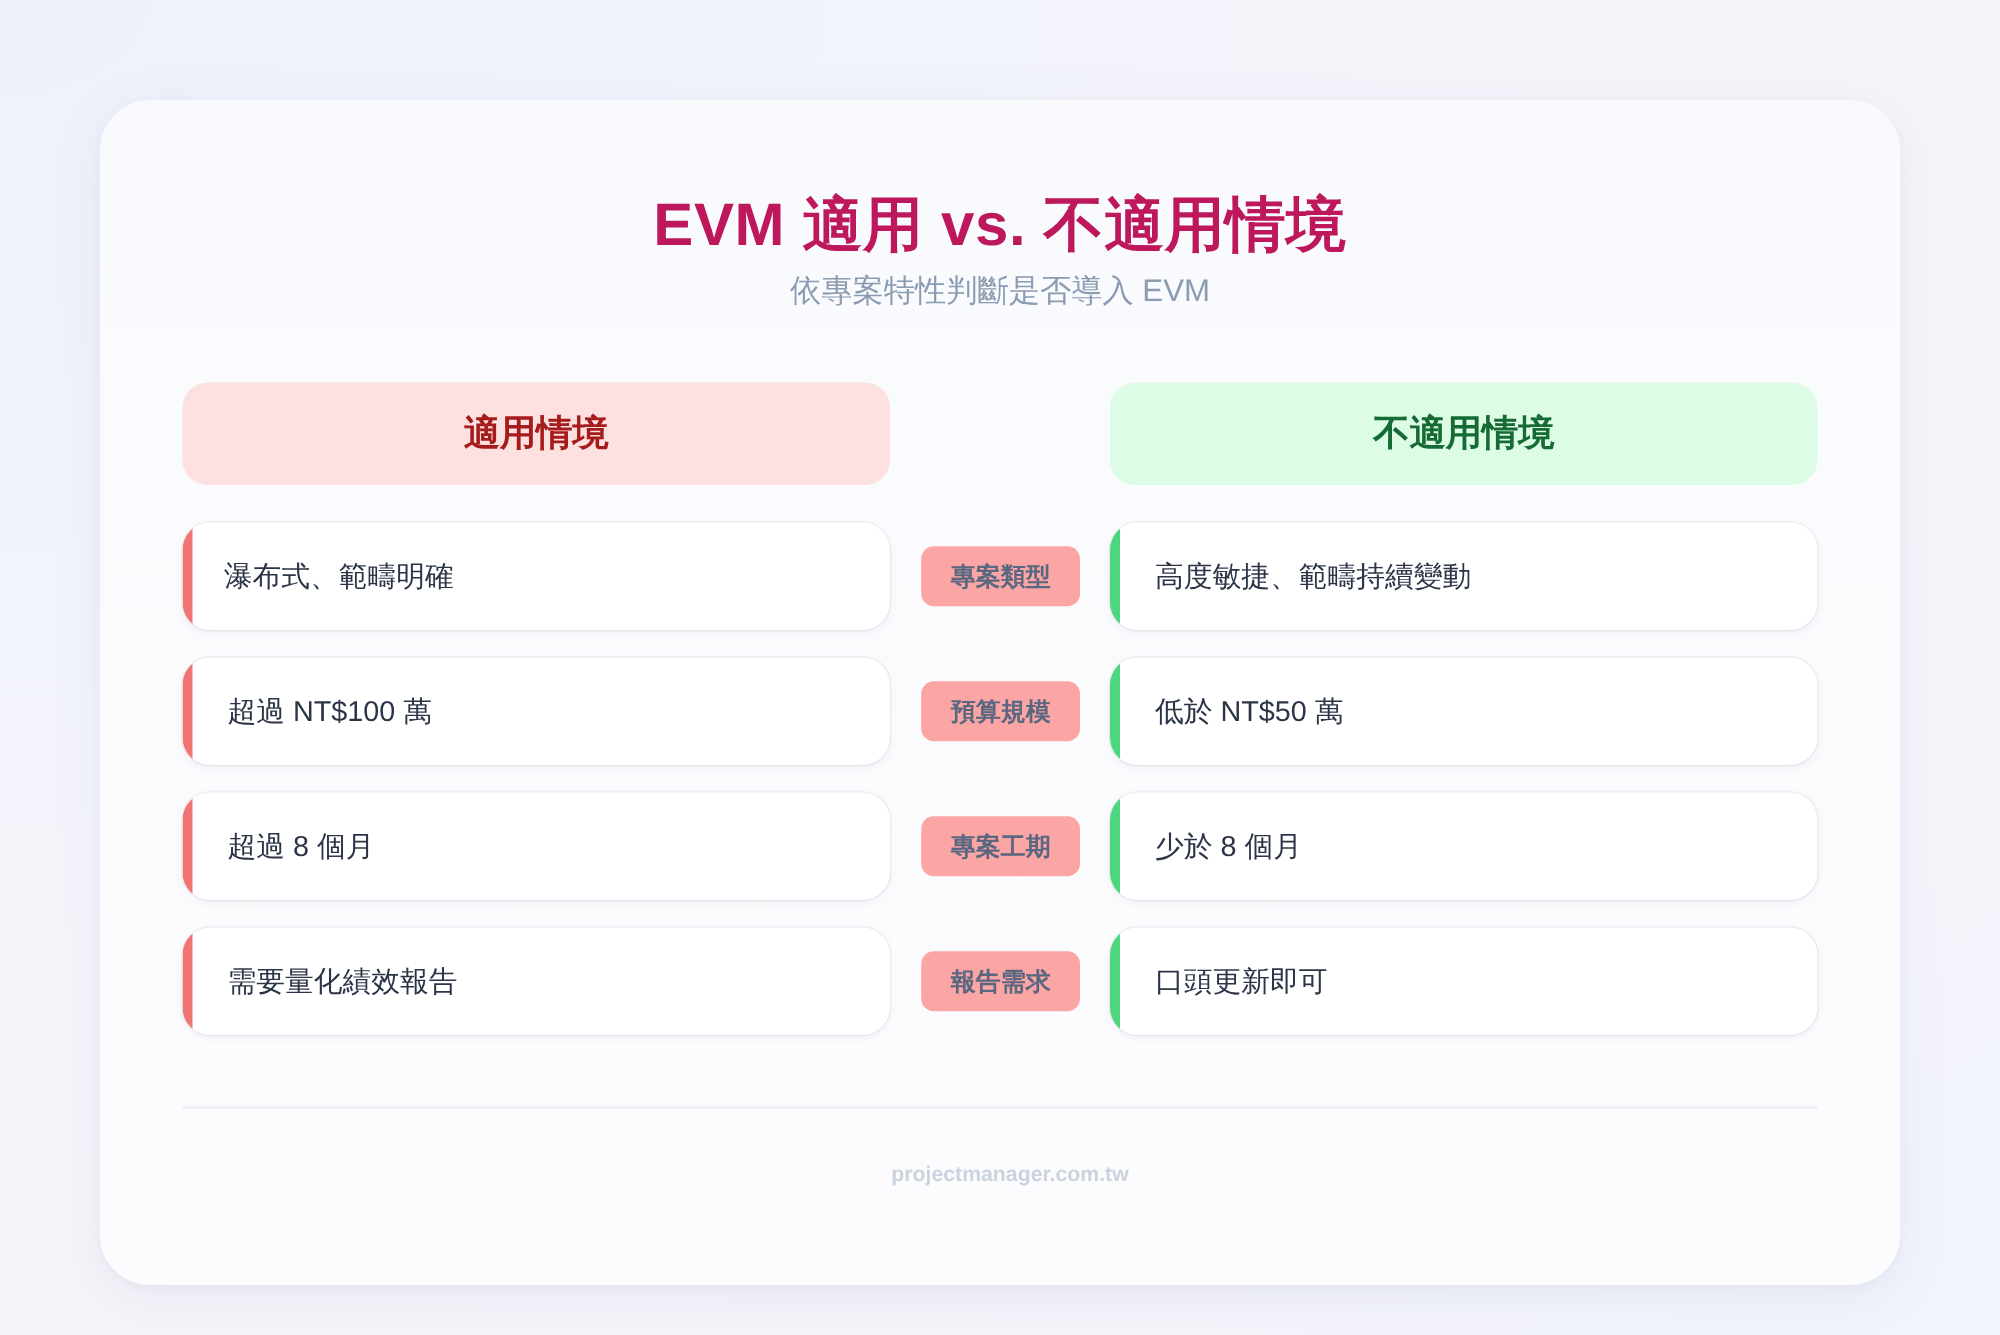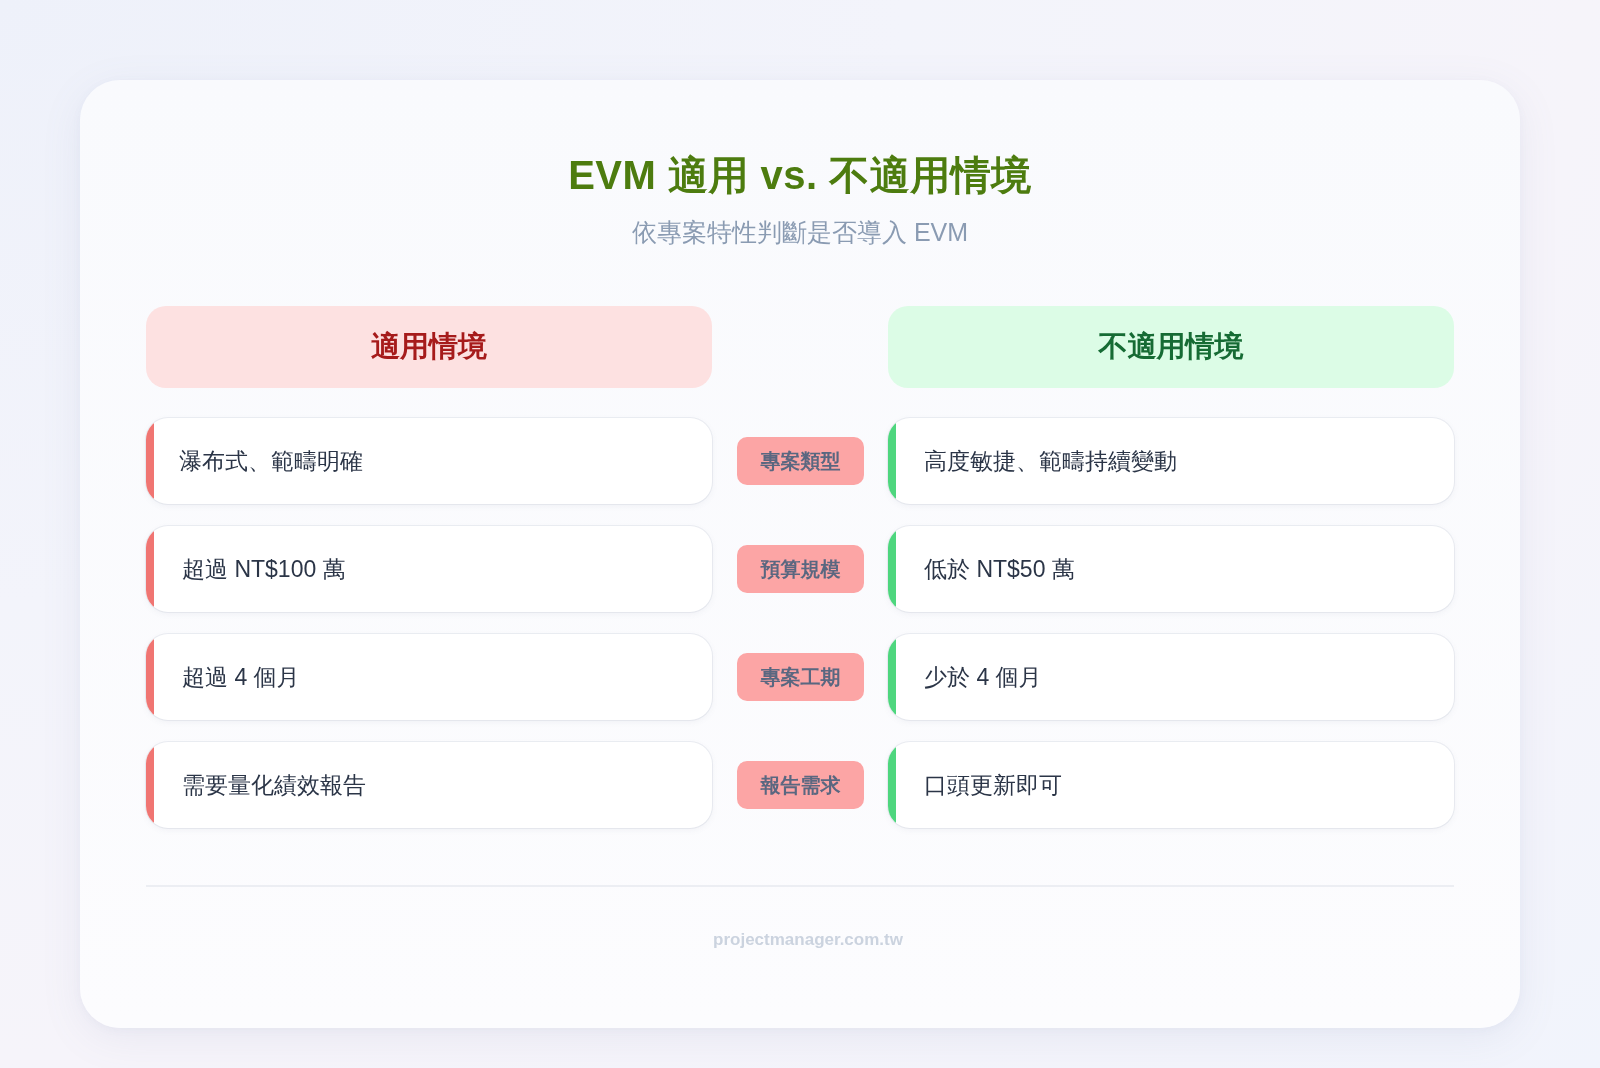--- a/index.html
+++ b/index.html
@@ -15,22 +15,22 @@
       position: absolute;
       left: 80px; top: 80px;
       width: 1440px; height: 948px;
       background: linear-gradient(180deg, #f9fafd 0%, #fcfcfe 100%);
       border-radius: 40px;
       box-shadow: 0 10px 40px rgba(120, 130, 170, 0.10), 0 2px 8px rgba(120,130,170,0.05);
     }
     .title {
       position: absolute; left: 0; right: 0; top: 148px;
       text-align: center;
-      font-size: 40px; font-weight: 700;
-      color: #4d7c0f;
+      font-size: 48px; font-weight: 700;
+      color: #be185d;
       letter-spacing: 0.5px;
     }
     .subtitle {
       position: absolute; left: 0; right: 0; top: 216px;
       text-align: center;
       font-size: 25px; font-weight: 400;
       color: #8a9bb2;
     }
     .col-header {
       position: absolute; top: 306px;
@@ -105,25 +105,25 @@
 
 <div class="row-card fit" style="top:526px;">
   <span>超過 NT$100 萬</span>
 </div>
 <div class="row-label" style="top:545px;">預算規模</div>
 <div class="row-card unfit" style="top:526px;">
   <span>低於 NT$50 萬</span>
 </div>
 
 <div class="row-card fit" style="top:634px;">
-  <span>超過 4 個月</span>
+  <span>超過 8 個月</span>
 </div>
 <div class="row-label" style="top:653px;">專案工期</div>
 <div class="row-card unfit" style="top:634px;">
-  <span>少於 4 個月</span>
+  <span>少於 8 個月</span>
 </div>
 
 <div class="row-card fit" style="top:742px;">
   <span>需要量化績效報告</span>
 </div>
 <div class="row-label" style="top:761px;">報告需求</div>
 <div class="row-card unfit" style="top:742px;">
   <span>口頭更新即可</span>
 </div>
 

